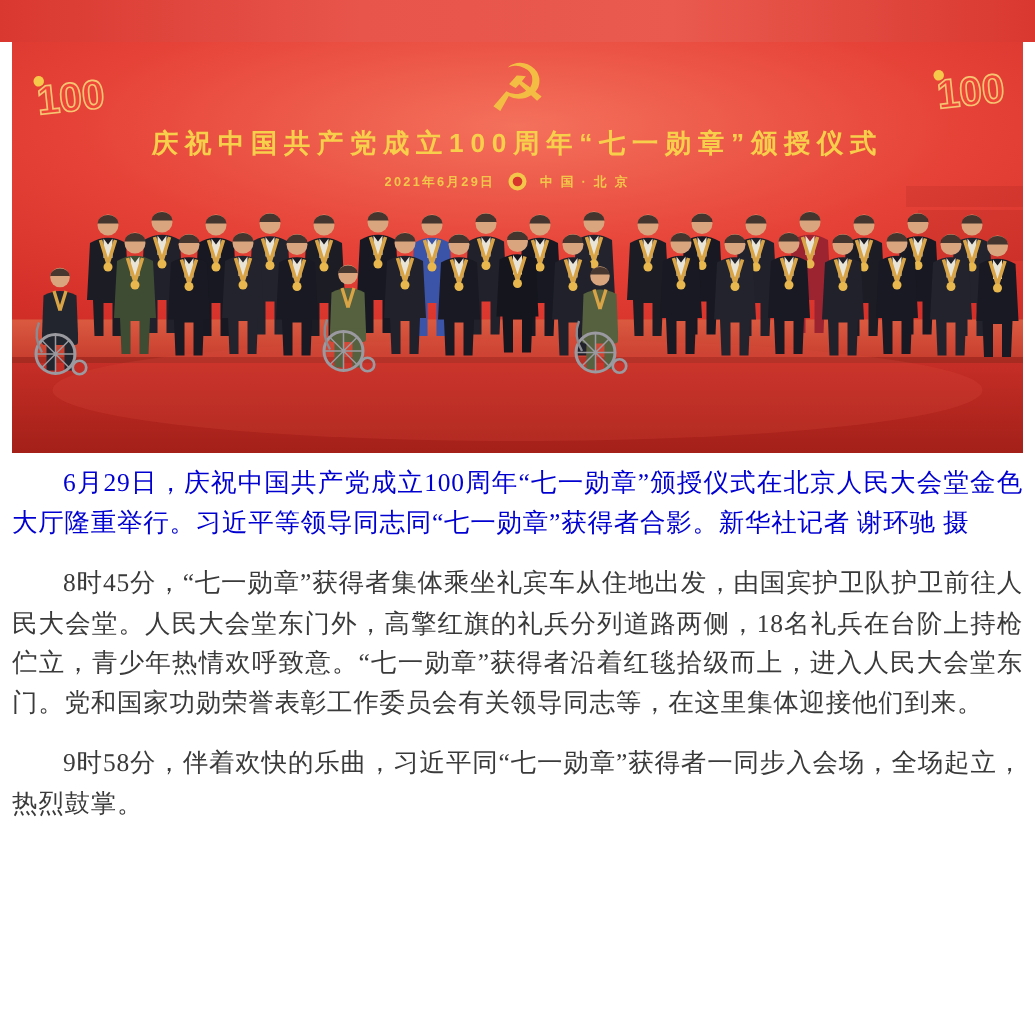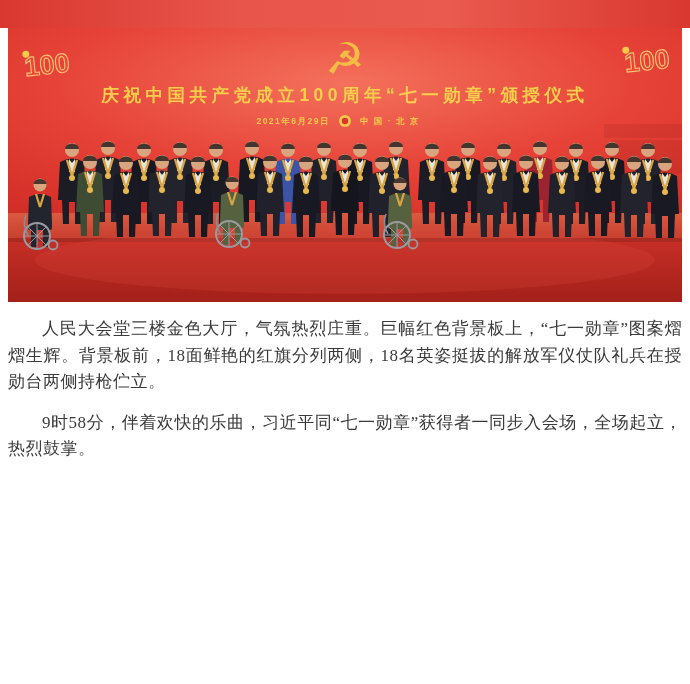--- a/index.html
+++ b/index.html
@@ -144,15 +144,16 @@
 
   <g>
     <use href="#wfig" x="32" y="147" color="#23252e"></use>
     <use href="#wfig" x="224" y="145" color="#55613f"></use>
     <use href="#wfig" x="392" y="146" color="#55613f"></use>
   </g>
 </svg>
 </figure>
 
 <div class="article">
-  <p>人民大会堂三楼金色大厅，气氛热烈庄重。巨幅红色背景板上，“七一勋章”图案熠熠生辉。背景板前，18面鲜艳的红旗分列两侧，18名英姿挺拔的解放军仪仗队礼兵在授勋台两侧持枪伫立。</p>
+  <p class="caption">6月29日，庆祝中国共产党成立100周年“七一勋章”颁授仪式在北京人民大会堂金色大厅隆重举行。习近平等领导同志同“七一勋章”获得者合影。新华社记者 谢环驰 摄</p>
+  <p>8时45分，“七一勋章”获得者集体乘坐礼宾车从住地出发，由国宾护卫队护卫前往人民大会堂。人民大会堂东门外，高擎红旗的礼兵分列道路两侧，18名礼兵在台阶上持枪伫立，青少年热情欢呼致意。“七一勋章”获得者沿着红毯拾级而上，进入人民大会堂东门。党和国家功勋荣誉表彰工作委员会有关领导同志等，在这里集体迎接他们到来。</p>
   <p>9时58分，伴着欢快的乐曲，习近平同“七一勋章”获得者一同步入会场，全场起立，热烈鼓掌。</p>
 </div>
 
 </body></html>

